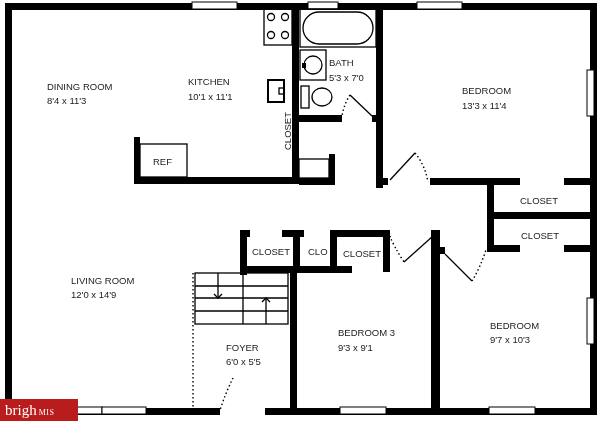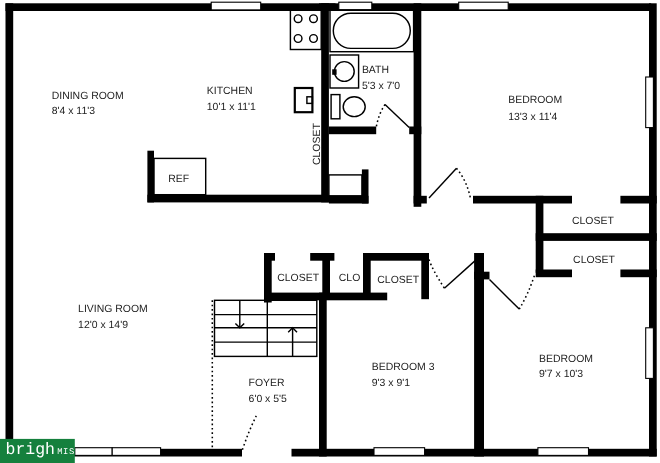--- a/index.html
+++ b/index.html
@@ -3,22 +3,22 @@
 <meta charset="utf-8">
 <style>
   html, body { margin: 0; padding: 0; background: #ffffff; }
   #plan-wrap { position: relative; width: 600px; height: 421px; overflow: hidden; background: #fff; }
   svg { display: block; }
   .lbl { font-family: "Liberation Sans", "DejaVu Sans", sans-serif; font-size: 9.5px; fill: #222; }
   .wall { fill: #000; }
   .thin { stroke: #000; stroke-width: 1.3; fill: none; }
   .dot { stroke: #000; stroke-width: 1.4; stroke-dasharray: 1.5 2.5; fill: none; }
   .win { fill: #fff; stroke: #000; stroke-width: 1; }
-  #watermark { position: absolute; left: 0; top: 399px; width: 68px; height: 22px; background: #15803d;
-    color: #fff; font-family: Liberation Mono, monospace; font-size: 15px; line-height: 22px; padding-left: 5px; box-sizing: border-box; white-space: nowrap; }
+  #watermark { position: absolute; left: 0; top: 399px; width: 78px; height: 22px; background: #b91c1c;
+    color: #fff; font-family: Liberation Serif, serif; font-size: 15px; line-height: 22px; padding-left: 5px; box-sizing: border-box; white-space: nowrap; }
   #watermark .mls { font-size: 8px; letter-spacing: 0.5px; margin-left: 2px; }
 </style>
 </head>
 <body>
 
 <div id="plan-wrap">
 <svg width="600" height="421" viewBox="0 0 600 421">
 
   <g>
 

